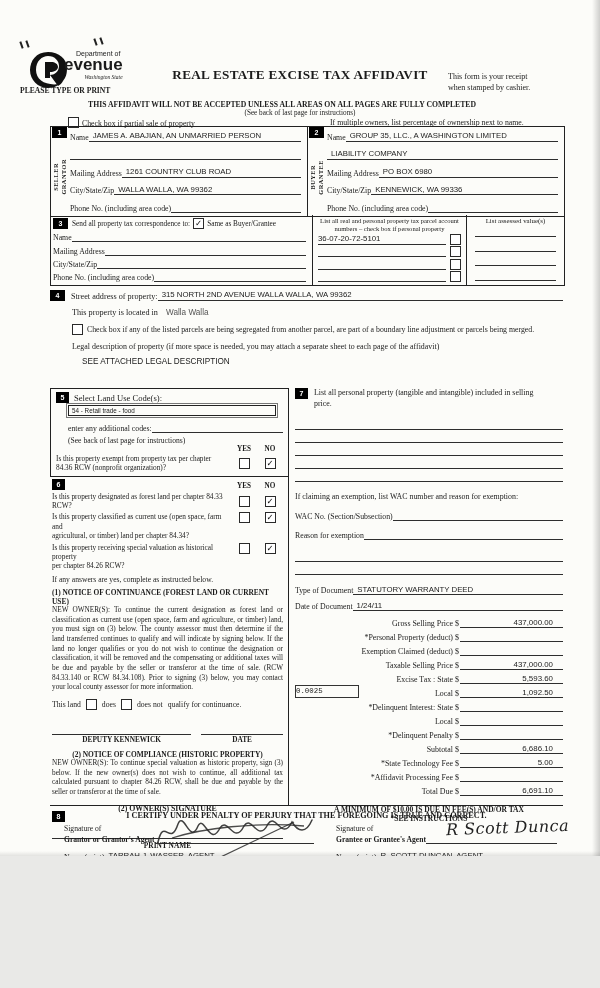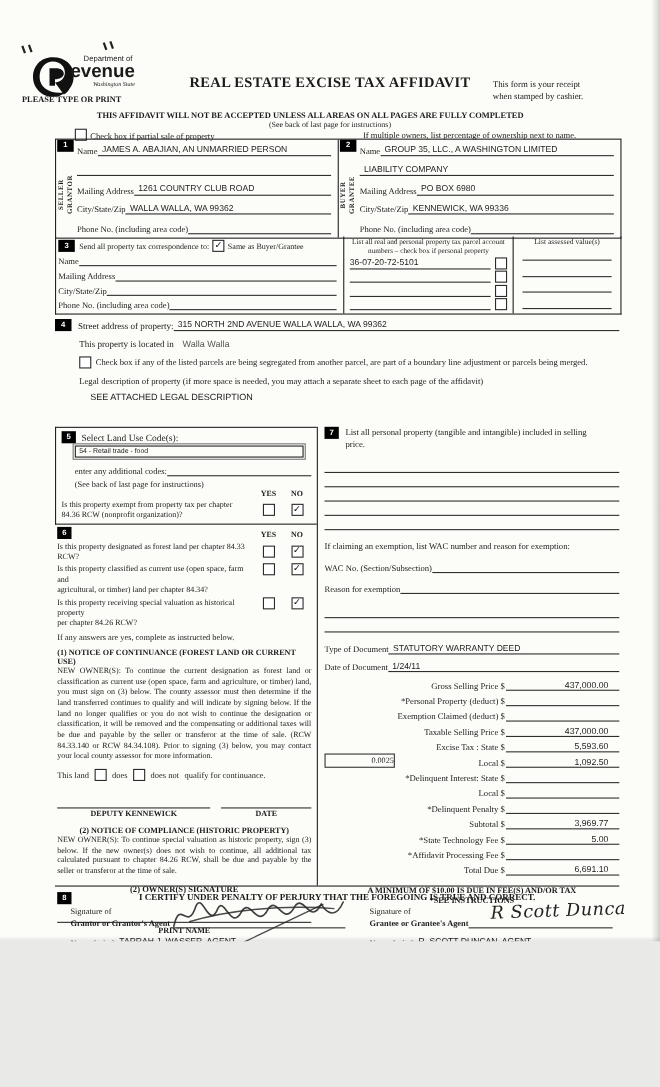--- a/index.html
+++ b/index.html
@@ -41,22 +41,22 @@
   .yn{width:26px;text-align:center;font-size:7.2px;font-weight:bold;flex:0 0 auto;}
   .para{font-size:7.25px;line-height:1.33;text-align:justify;}
   .ntitle{font-size:7.4px;font-weight:bold;}
   .blankline{border-bottom:1px solid #2e2e2e;height:12px;}
   .finrow{display:flex;align-items:flex-end;height:14px;}
   .finlabel{width:158px;text-align:right;font-size:7.9px;white-space:nowrap;flex:0 0 auto;}
   .dollar{font-size:7.9px;margin:0 1px 0 2px;flex:0 0 auto;}
   .finline{flex:1;border-bottom:1px solid #2e2e2e;display:flex;justify-content:flex-end;}
   .finval{font-family:"Liberation Sans",sans-serif;font-size:7.9px;padding-right:10px;
           font-style:normal;}
-  .ratebox{width:62px;border:1px solid #333;font-family:Liberation Serif, serif;
-           font-size:7.4px;text-align:right;height:11px;line-height:11px;}
+  .ratebox{width:62px;border:1px solid #333;font-family:Liberation Mono, monospace;
+           font-size:7.4px;text-align:left;height:11px;line-height:11px;}
   .script{font-family:"DejaVu Serif",serif;font-style:italic;color:#222;}
 </style>
 </head>
 <body>
 
 <div class="page">
 
   <span class="artifact" style="left:18px;top:44px;transform:rotate(70deg);"></span>
   <span class="artifact" style="left:24px;top:43px;transform:rotate(70deg);"></span>
   <span class="artifact" style="left:92px;top:41px;transform:rotate(70deg);"></span>
@@ -462,21 +462,21 @@
         <span class="finlabel">*Delinquent Penalty</span>
         <span class="dollar">$</span>
         <span class="finline">
             <i class="finval"></i>
           </span>
       </div>
       <div class="finrow">
         <span class="finlabel">Subtotal</span>
         <span class="dollar">$</span>
         <span class="finline">
-            <i class="finval">3,969.77</i>
+            <i class="finval">6,686.10</i>
           </span>
       </div>
       <div class="finrow">
         <span class="finlabel">*State Technology Fee</span>
         <span class="dollar">$</span>
         <span class="finline">
             <i class="finval">5.00</i>
           </span>
       </div>
       <div class="finrow">

